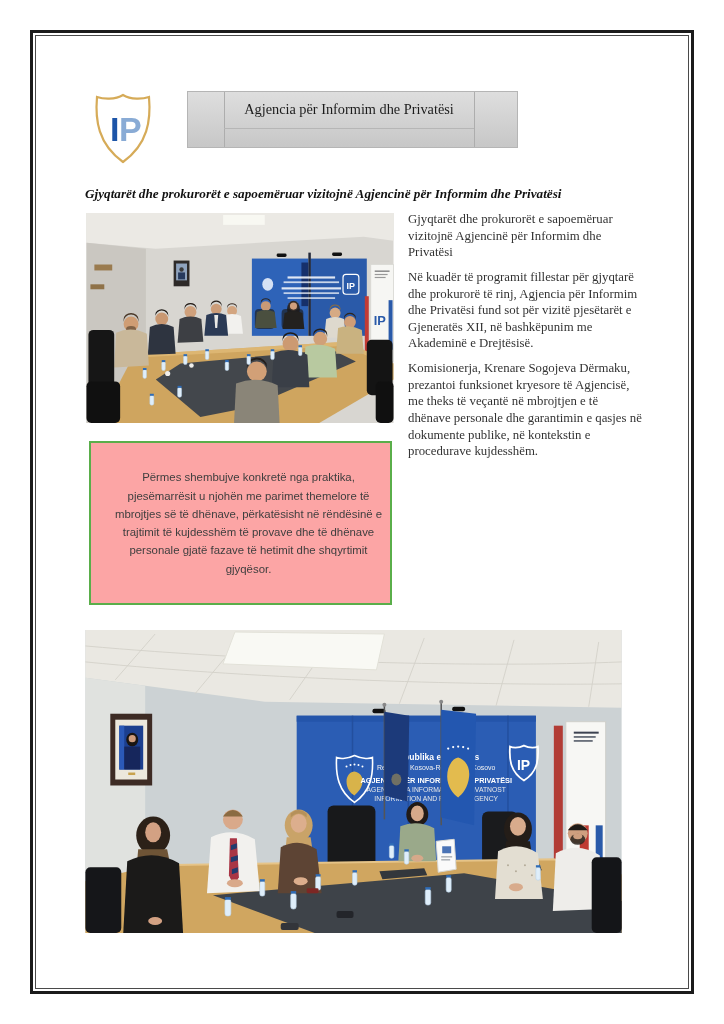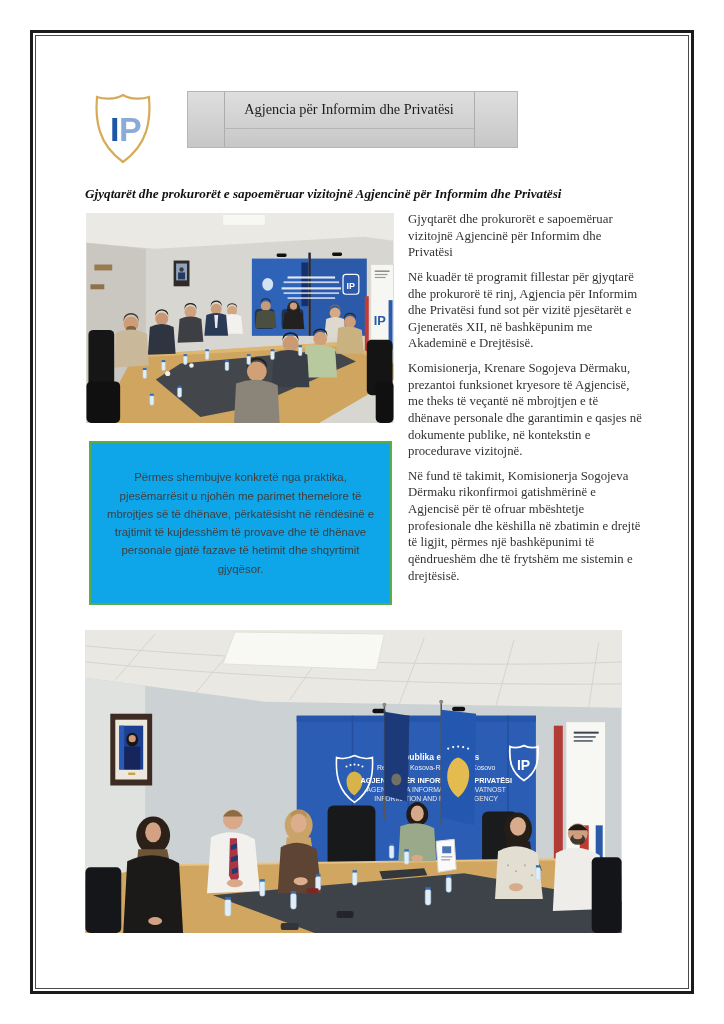--- a/index.html
+++ b/index.html
@@ -23,22 +23,22 @@
     text-align:center;font-size:14.3px;color:#1c1c1c;}
   
   .doc-title{position:absolute;left:85px;top:186px;width:556px;
     font-size:13.2px;font-weight:bold;font-style:italic;color:#111;
     white-space:nowrap;}
   
   .right-col{position:absolute;left:408px;top:211px;width:235px;}
   .right-col p{margin:0 0 8px 0;font-size:12.8px;line-height:1.3;color:#333;}
   
   .callout{position:absolute;left:89px;top:441px;width:303px;height:164px;
-    border:2px solid #5aae4a;box-sizing:border-box;background:#0ea5e9;
-    display:flex;align-items:center;justify-content:center;}
+    border:2px solid #5aae4a;box-sizing:border-box;background:#fca5a5;
+    display:flex;align-items:center;justify-content:flex-end;}
   .callout .callout-text{width:283px;text-align:center;
     font-family:"Liberation Sans", sans-serif;font-size:11.4px;
     line-height:1.6;color:#3e3e3e;}
   
   .photo1{position:absolute;left:86px;top:213px;width:308px;height:210px;}
   .photo2{position:absolute;left:85px;top:630px;width:537px;height:303px;}
   svg{display:block;}
   .svg-txt{font-family:"Liberation Sans", sans-serif;}
 </style>
 </head>
@@ -195,22 +195,21 @@
     </g>
     <circle cx="82" cy="162" r="2.6" fill="#f0efec"></circle>
         <circle cx="106" cy="154" r="2.3" fill="#f0efec"></circle>
   </g>
 </svg>
 </div>
 
 <div class="right-col">
   <p>Gjyqtarët dhe prokurorët e sapoemëruar vizitojnë Agjencinë për Informim dhe Privatësi</p>
   <p>Në kuadër të programit fillestar për gjyqtarë dhe prokurorë të rinj, Agjencia për Informim dhe Privatësi fund sot për vizitë pjesëtarët e Gjeneratës XII, në bashkëpunim me Akademinë e Drejtësisë.</p>
-  <p>Komisionerja, Krenare Sogojeva Dërmaku, prezantoi funksionet kryesore të Agjencisë, me theks të veçantë në mbrojtjen e të dhënave personale dhe garantimin e qasjes në dokumente publike, në kontekstin e procedurave vizitojnë.</p>
-  <p>Në fund të takimit, Komisionerja Sogojeva Dërmaku rikonfirmoi gatishmërinë e Agjencisë për të ofruar mbështetje profesionale dhe këshilla në zbatimin e drejtë të ligjit, përmes një bashkëpunimi të qëndrueshëm dhe të frytshëm me sistemin e drejtësisë.</p>
+  <p>Komisionerja, Krenare Sogojeva Dërmaku, prezantoi funksionet kryesore të Agjencisë, me theks të veçantë në mbrojtjen e të dhënave personale dhe garantimin e qasjes në dokumente publike, në kontekstin e procedurave kujdesshëm.</p>
 </div>
 
 <div class="callout">
   <div class="callout-text">Përmes shembujve konkretë nga praktika, pjesëmarrësit u njohën me parimet themelore të mbrojtjes së të dhënave, përkatësisht në rëndësinë e trajtimit të kujdesshëm të provave dhe të dhënave personale gjatë fazave të hetimit dhe shqyrtimit gjyqësor.</div>
 </div>
 
 <div class="photo2">
 <svg width="537" height="303" viewBox="0 0 538 304">
   <rect x="0" y="0" width="538" height="304" fill="#ccd2d4"></rect>
 

